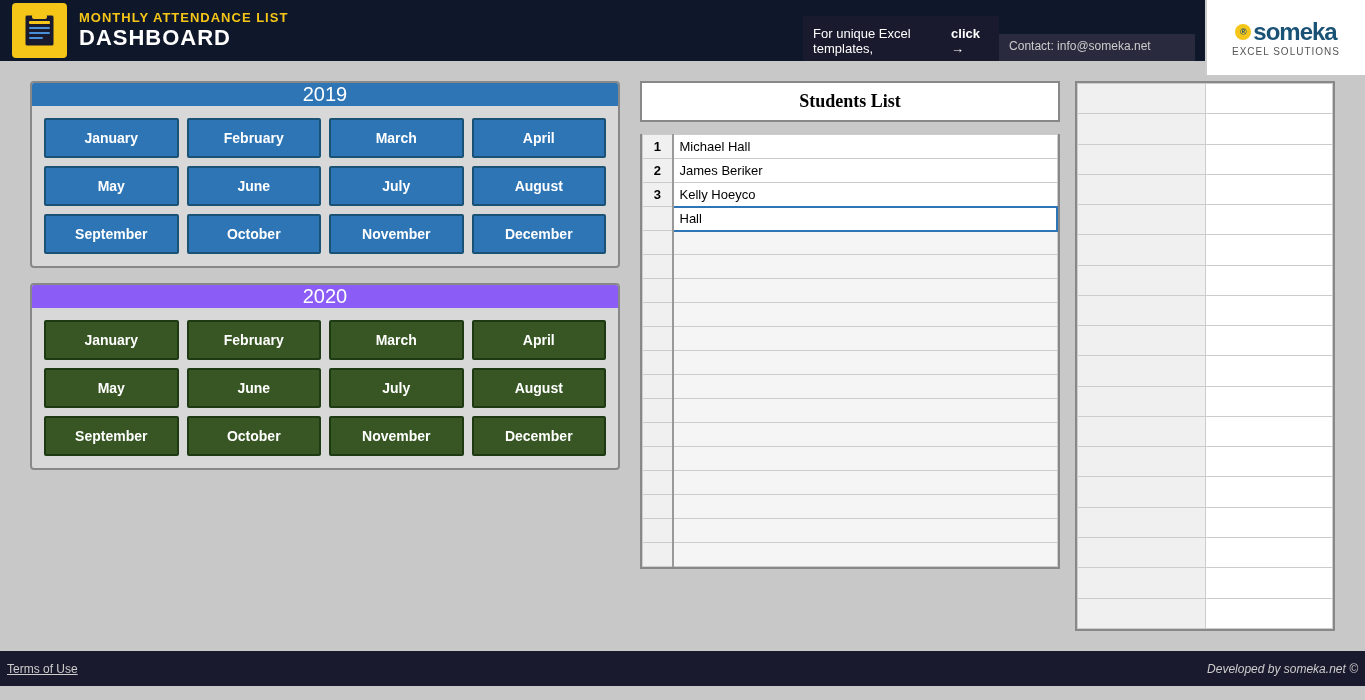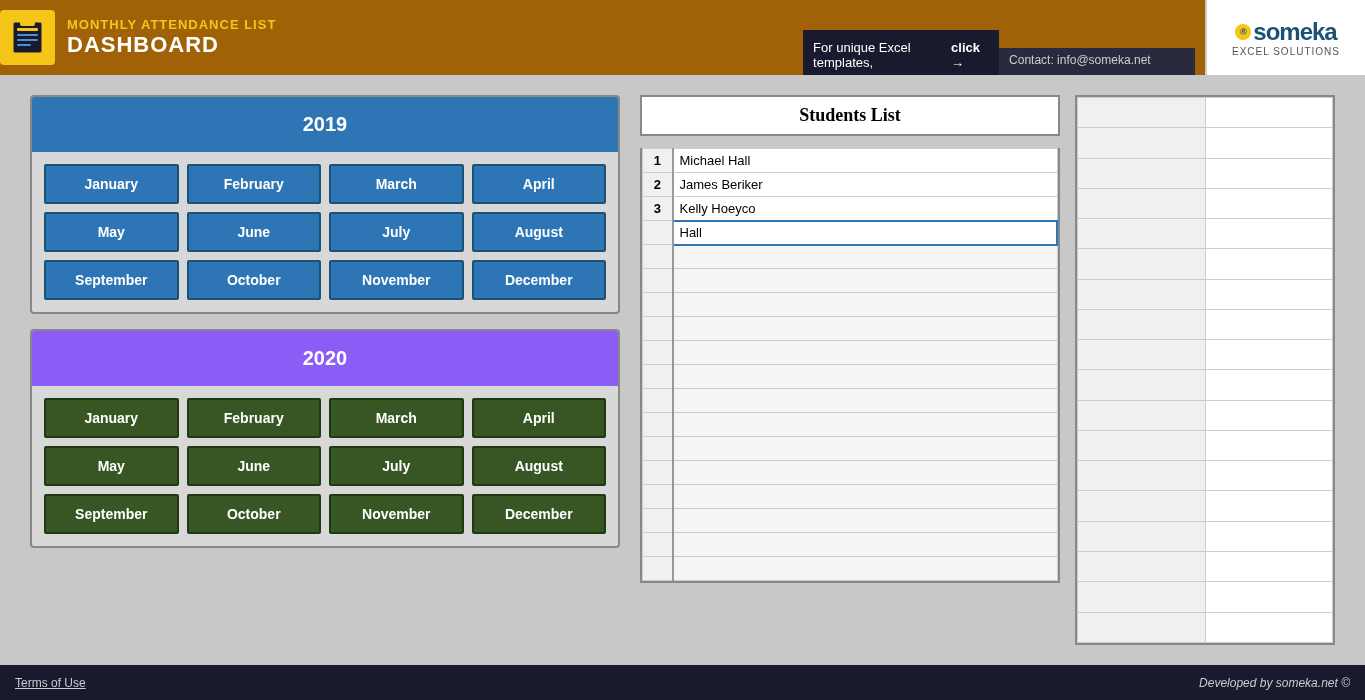--- a/index.html
+++ b/index.html
@@ -1,24 +1,24 @@
 <!DOCTYPE html>
 <html><head>
   <meta charset="utf-8">
   <style>
     * { margin: 0; padding: 0; box-sizing: border-box; }
     body { width: 1365px; height: 700px; font-family: Arial, sans-serif; overflow: hidden; background: #c8c8c8; }
 
     
     .header {
-      background: #a16207;
-      height: 75px;
+      background: #0f172a;
+      height: 61px;
       display: flex;
       align-items: center;
-      padding: 0 0;
+      padding: 0 12px;
       position: relative;
     }
     .header-icon {
       width: 55px;
       height: 55px;
       background: #f5c518;
       border-radius: 4px;
       display: flex;
       align-items: center;
       justify-content: center;
@@ -118,22 +118,22 @@
     
     .year-section {
       border: 2px solid #888;
       border-radius: 4px;
       overflow: hidden;
       background: #d8d8d8;
     }
     .year-header {
       text-align: center;
       font-size: 20px;
-      font-weight: bold;
-      padding: 16px;
+      font-weight: normal;
+      padding: 0;
       color: #ffffff;
     }
     .year-header.blue-header { background: #2e75b6; }
     .year-header.green-header { background: #8b5cf6; }
 
     .months-grid {
       display: grid;
       grid-template-columns: repeat(4, 1fr);
       gap: 8px;
       padding: 12px;
@@ -228,21 +228,21 @@
     }
     .right-extra-table .col1 { width: 50%; background: #f0f0f0; }
     .right-extra-table .col2 { width: 50%; background: #ffffff; }
 
     
     .footer {
       background: #1a1a2e;
       height: 35px;
       display: flex;
       align-items: center;
-      padding: 0 15px;
+      padding: 0 7px;
       justify-content: space-between;
     }
     .footer-left {
       color: #cccccc;
       font-size: 12px;
       text-decoration: underline;
       cursor: pointer;
     }
     .footer-right {
       color: #cccccc;

